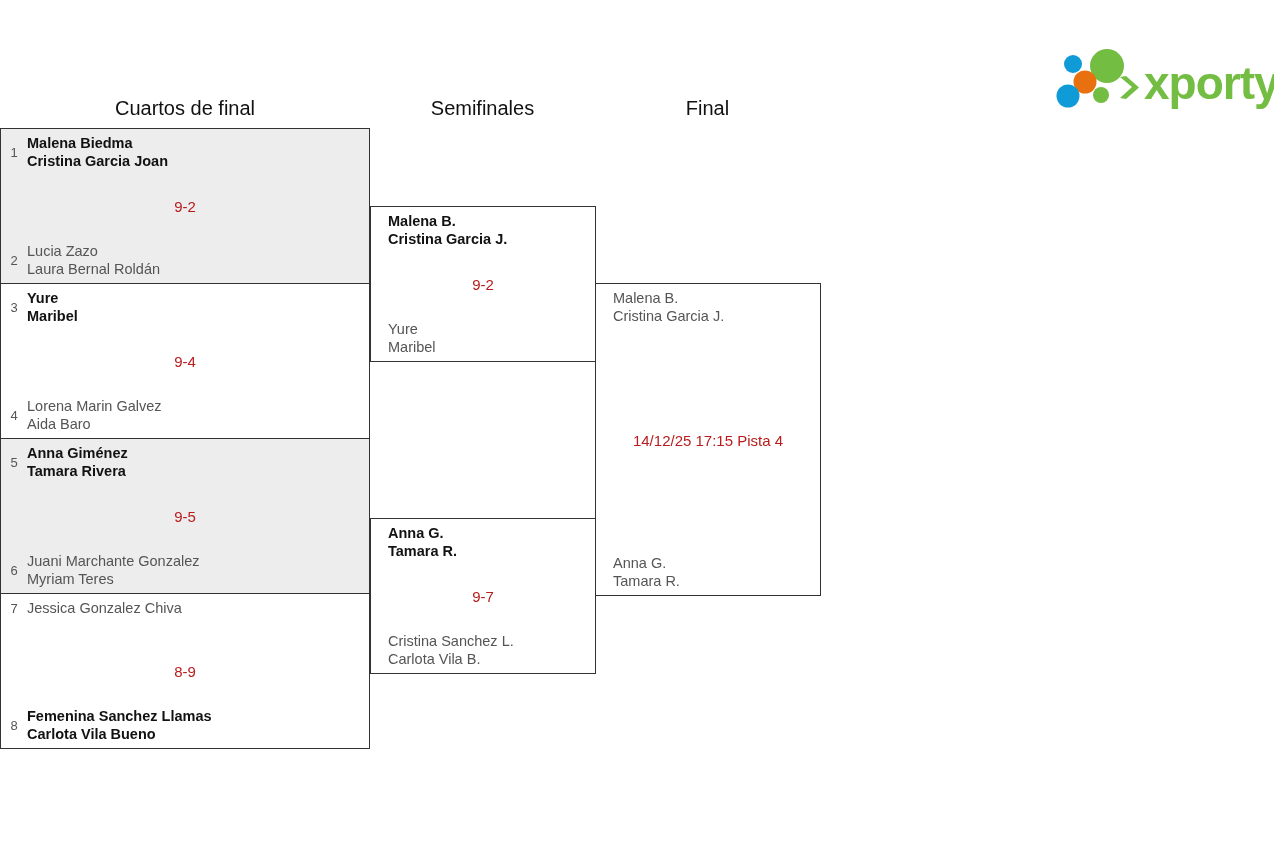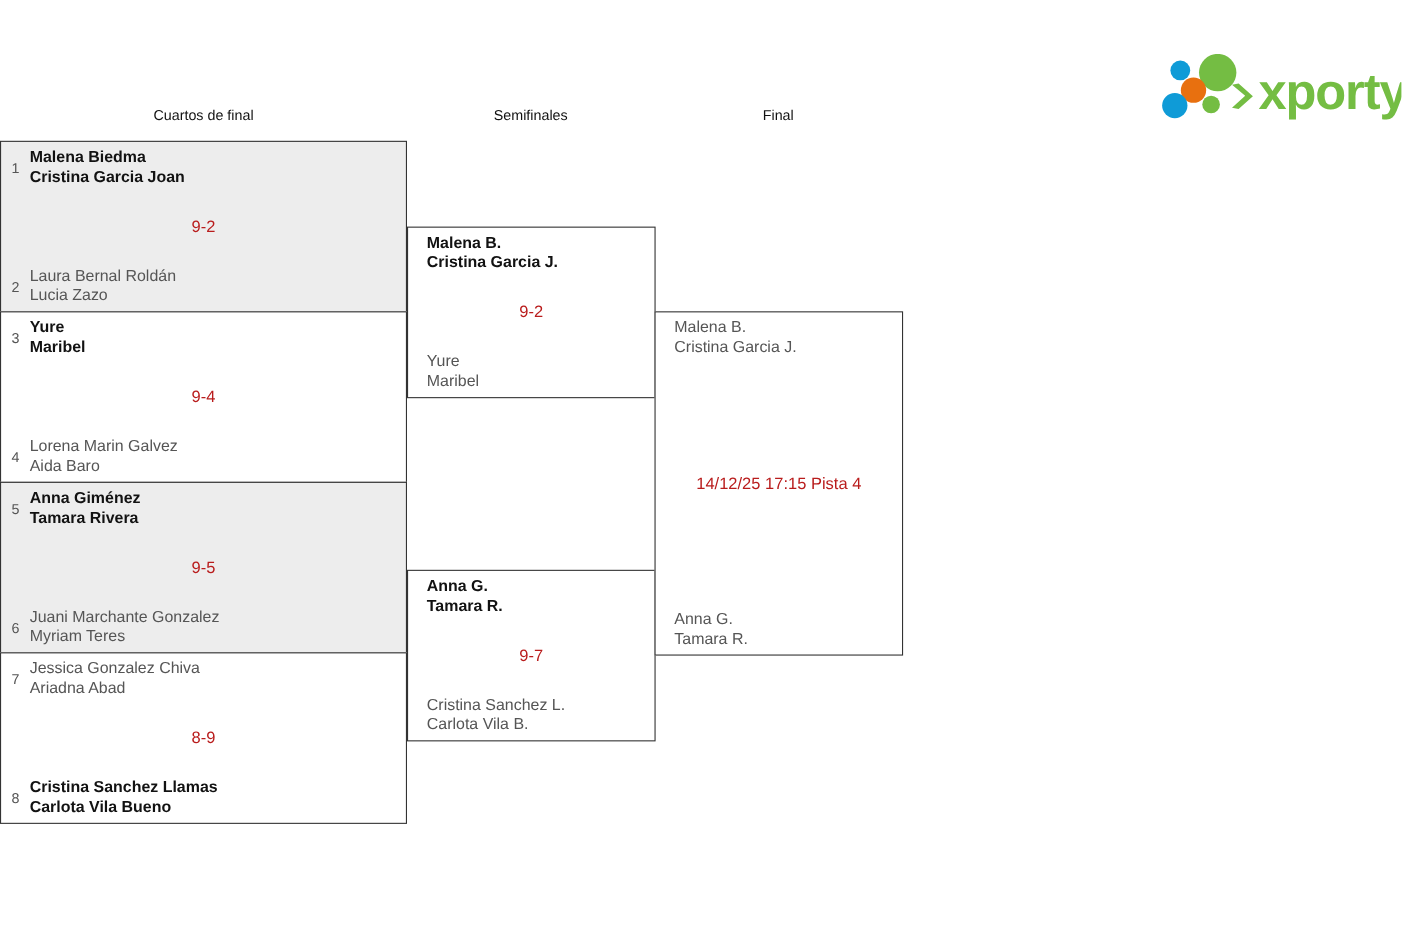--- a/index.html
+++ b/index.html
@@ -23,21 +23,21 @@
     font-size: 25px; font-weight: 700; line-height: 33px;
     letter-spacing: -0.2px; color:#111111; white-space:nowrap;
   }
 
   
   .logo { position:absolute; right:6px; top:6px; width:230px; height:62px;margin-top:43px; }
   .logo svg { display:block; }
 
   
   .round-head {
-    position:absolute; font-size:13px; font-weight:400;
+    position:absolute; font-size:20px; font-weight:400;
     color:#111111; text-align:center; white-space:nowrap;
   }
   #rh-qf { left:0;   top:97px; width:370px; }
   #rh-sf { left:370px; top:97px; width:225px; }
   #rh-fn { left:595px; top:97px; width:225px; }
 
   
   .bracket { position:absolute; left:0; top:128px; }
 
   .match {
@@ -121,22 +121,22 @@
         <span class="seed">1</span>
         <span class="names winner">
           <span class="nm">Malena Biedma</span>
           <span class="nm">Cristina Garcia Joan</span>
         </span>
       </div>
       <div class="score">9-2</div>
       <div class="team bottom">
         <span class="seed">2</span>
         <span class="names">
+          <span class="nm">Lucia Zazo</span>
           <span class="nm">Laura Bernal Roldán</span>
-          <span class="nm">Lucia Zazo</span>
         </span>
       </div>
     </div>
 
     <div class="match qf" id="qf2">
       <div class="team top">
         <span class="seed">3</span>
         <span class="names winner">
           <span class="nm">Yure</span>
           <span class="nm">Maribel</span>
@@ -168,28 +168,27 @@
           <span class="nm">Myriam Teres</span>
         </span>
       </div>
     </div>
 
     <div class="match qf" id="qf4">
       <div class="team top">
         <span class="seed">7</span>
         <span class="names">
           <span class="nm">Jessica Gonzalez Chiva</span>
-          <span class="nm">Ariadna Abad</span>
         </span>
       </div>
       <div class="score">8-9</div>
       <div class="team bottom">
         <span class="seed">8</span>
         <span class="names winner">
-          <span class="nm">Cristina Sanchez Llamas</span>
+          <span class="nm">Femenina Sanchez Llamas</span>
           <span class="nm">Carlota Vila Bueno</span>
         </span>
       </div>
     </div>
 
     <div class="match sf" id="sf1">
       <div class="team top">
         <span class="names winner">
           <span class="nm">Malena B.</span>
           <span class="nm">Cristina Garcia J.</span>

